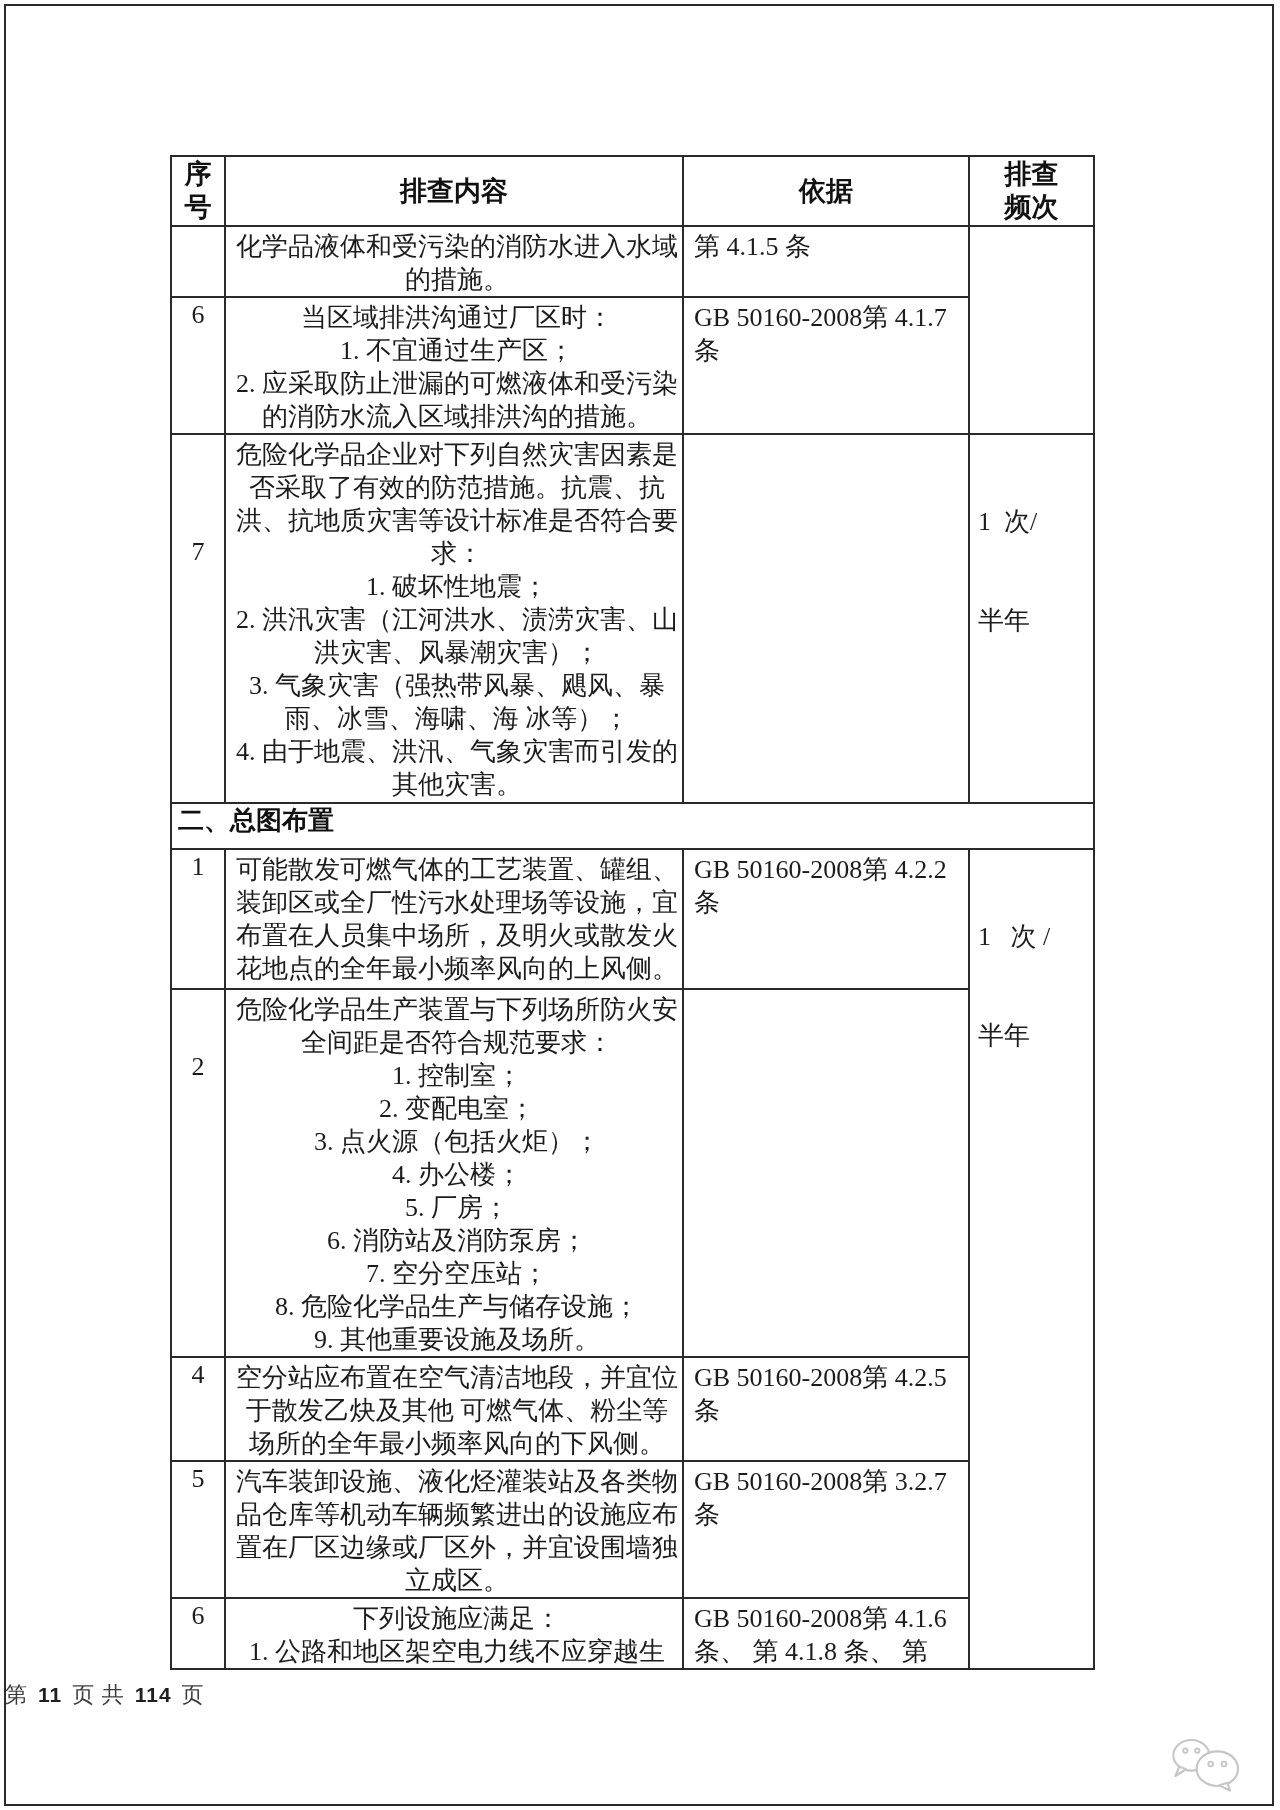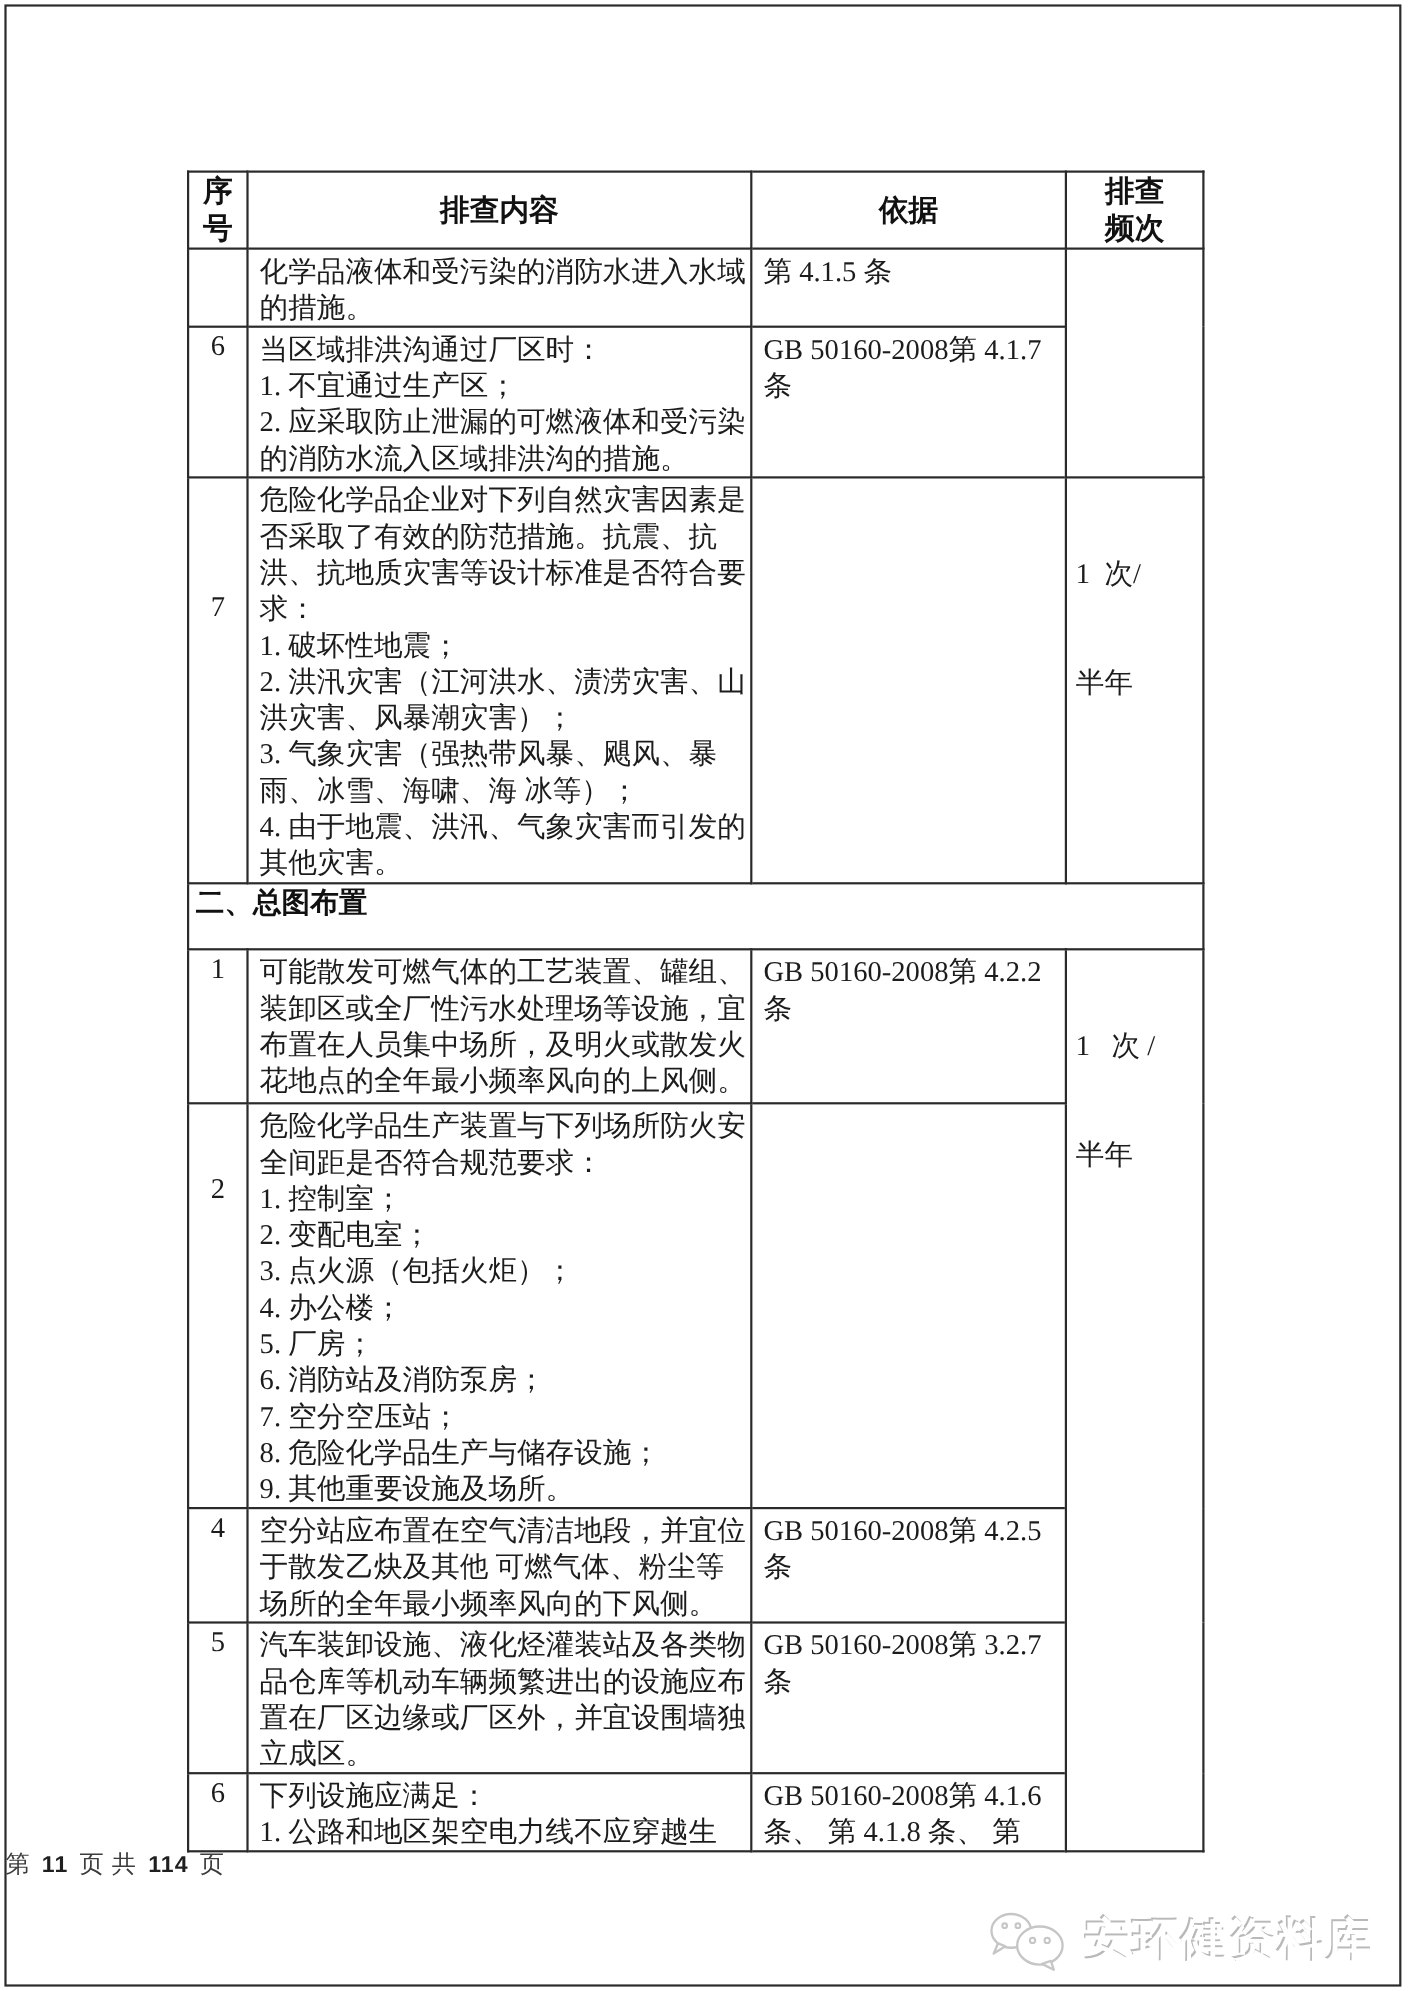--- a/index.html
+++ b/index.html
@@ -26,27 +26,27 @@
     font-size:27px !important;color:#111;
   }
   th.hdr-freq{padding:0 24px;}
   td.serial{
     text-align:center;vertical-align:middle;font-size:27px;
     padding:0;
   }
   td.serial.v-top{vertical-align:top;}
   .num-offset-lg{margin-top:100px;}
   .num-offset-sm{margin-top:60px;}
-  td.content{padding:3px 4px 0 10px;}
+  td.content{padding:3px 4px 0 10px;text-align:center;}
   td.basis{padding:3px 2px 0 10px;}
   td.freq{padding:4px 0 0 8px;white-space:pre;margin-top:41px;}
   .ln{display:block;}
   .nw{white-space:nowrap;}
   tr.h68{height:68px;} tr.h69{height:69px;} tr.h134{height:134px;}
-  tr.h369{height:369px;} tr.h46{height:60px;padding-left:16px;} tr.h140{height:140px;}
+  tr.h369{height:369px;} tr.h46{height:46px;padding-left:16px;} tr.h140{height:140px;}
   tr.h355{height:355px;} tr.h102{height:102px;} tr.h135{height:135px;}
   tr.h66{height:66px;}
   td.section-cell{
     font-family:"Liberation Sans","DejaVu Sans",sans-serif;
     font-weight:bold;font-size:27px;vertical-align:middle;
     padding:0 0 2px 6px;color:#111;
   }
   .footer{
     position:absolute;left:0;right:0;top:1680px;
     font-size:22px;color:#3c3c3c;letter-spacing:1px;
@@ -221,16 +221,15 @@
         <ellipse cx="38.5" cy="24.5" rx="15.5" ry="13"></ellipse>
         <path d="M46 35 L48 41 L40 37 Z" stroke-linejoin="round"></path>
       </g>
       <g fill="none" stroke="#c6c6c6" stroke-width="1.4">
         <circle cx="14.5" cy="11" r="1.6"></circle>
         <circle cx="23.5" cy="11" r="1.6"></circle>
         <circle cx="33.5" cy="21" r="1.8"></circle>
         <circle cx="43.5" cy="21" r="1.8"></circle>
       </g>
     </svg>
-    <span class="wm-text">安环健资料库</span>
   </div>
 
 </div>
 
 </body></html>

